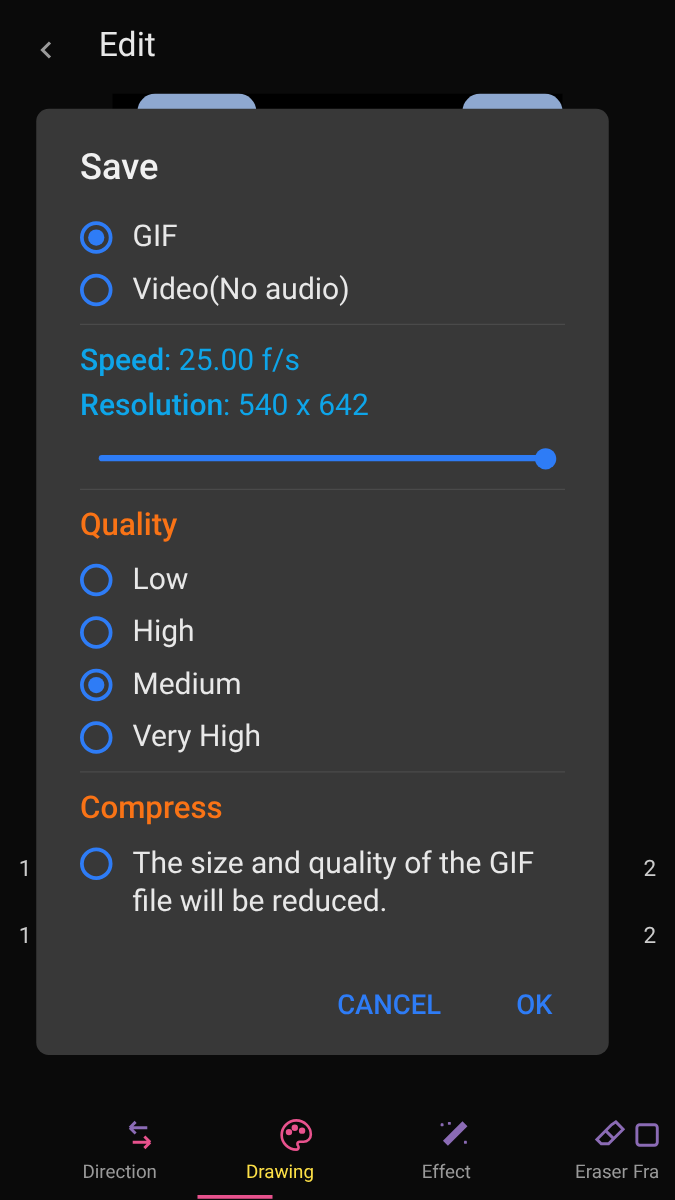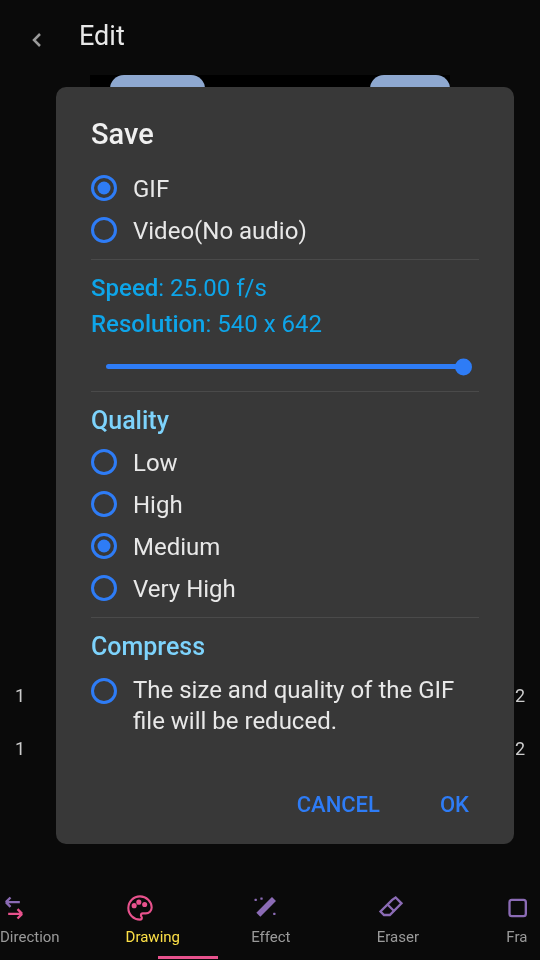--- a/index.html
+++ b/index.html
@@ -70,36 +70,36 @@
     }
     .num-left-1 { left: 15px; top: 685px; }
     .num-left-2 { left: 15px; top: 738px; }
     .num-right-1 { right: 15px; top: 685px; }
     .num-right-2 { right: 15px; top: 738px; }
     
     
     .dialog {
       position: absolute;
       top: 87px;
-      left: 56px;
+      left: 29px;
       width: 458px;
       background: #383838;
       border-radius: 10px;
       padding: 30px 35px 22px 35px;
     }
     .dialog-title {
       color: #f0f0f0;
       font-size: 29px;
       font-weight: 500;
       margin-bottom: 24px;
     }
     
     .radio-option {
       display: flex;
-      align-items: flex-start;
+      align-items: flex-end;
       margin-bottom: 14px;
       cursor: pointer;
     }
     .radio-circle {
       width: 26px;
       height: 26px;
       border: 3px solid #2e7cf6;
       border-radius: 50%;
       margin-right: 16px;
       flex-shrink: 0;
@@ -153,21 +153,21 @@
       right: -8px;
       top: 50%;
       transform: translateY(-50%);
       width: 17px;
       height: 17px;
       background: #2e7cf6;
       border-radius: 50%;
     }
     
     .section-title {
-      color: #7dd3fc;
+      color: #f97316;
       font-size: 25px;
       font-weight: 500;
       margin-bottom: 14px;
     }
     
     .compress-option {
       display: flex;
       align-items: flex-start;
       margin-top: 7px;
     }
@@ -204,21 +204,21 @@
       width: 540px;
       height: 80px;
       background: #0a0a0a;
       display: flex;
       align-items: center;
       justify-content: space-around;
     }
     .nav-item {
       display: flex;
       flex-direction: column;
-      align-items: flex-start;
+      align-items: flex-end;
       gap: 6px;
       flex: 1;
       cursor: pointer;
       position: relative;
     }
     .nav-icon {
       width: 28px;
       height: 28px;
     }
     .nav-label {

